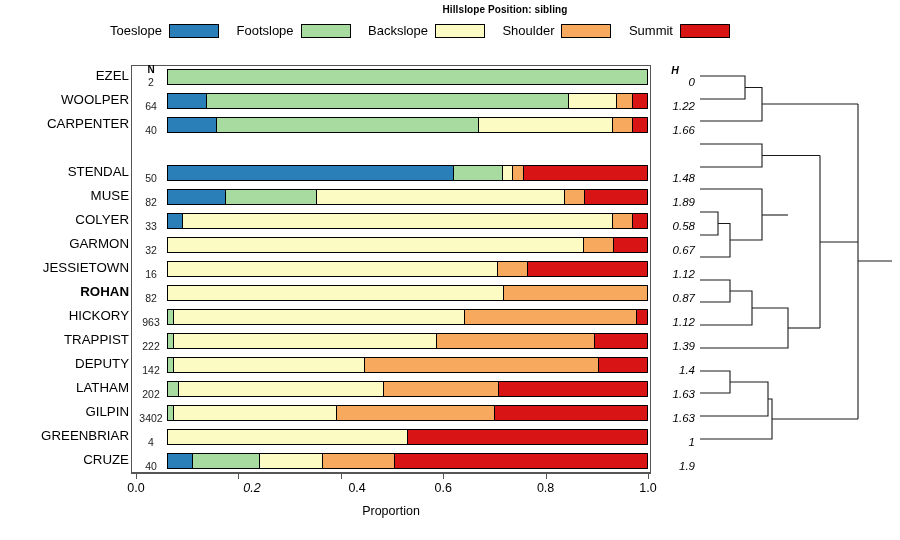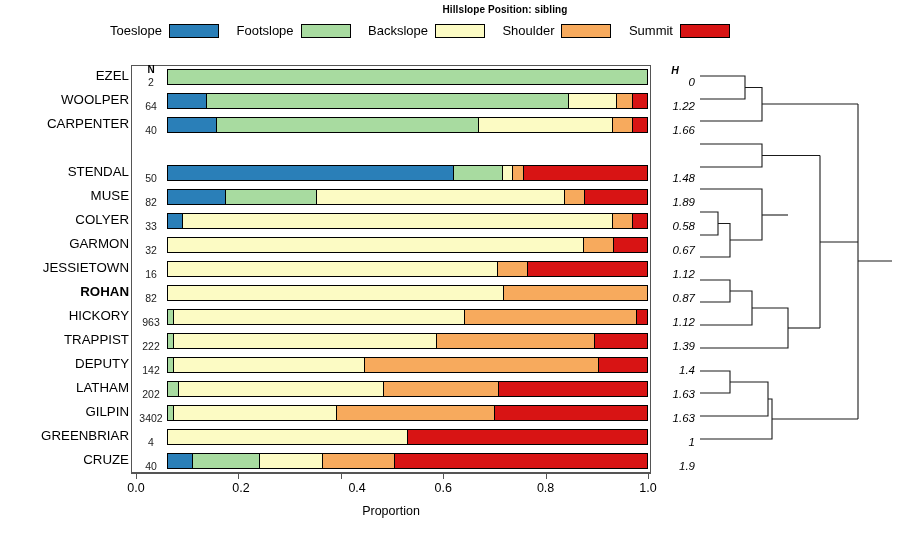--- a/index.html
+++ b/index.html
@@ -402,21 +402,21 @@
           <div class="seg" style="flex: 0.53 0 0px; background: rgb(216, 20, 20);"></div>
         </div>
       </div>
     </div>
 
   <div class="axis"></div>
   <div id="axis-ticks">
       <div class="tick" style="left: 136px;"></div>
       <div class="tick-label" style="left: 136px;">0.0</div>
       <div class="tick" style="left: 238.4px;"></div>
-      <div class="tick-label" style="left: 241px;">0.2</div>
+      <div class="tick-label" style="left: 252px; font-style: italic;">0.2</div>
       <div class="tick" style="left: 340.8px;"></div>
       <div class="tick-label" style="left: 340.8px; text-align: right;">0.4</div>
       <div class="tick" style="left: 443.2px;"></div>
       <div class="tick-label" style="left: 443.2px;">0.6</div>
       <div class="tick" style="left: 545.6px;"></div>
       <div class="tick-label" style="left: 545.6px;">0.8</div>
       <div class="tick" style="left: 648px;"></div>
       <div class="tick-label" style="left: 648px;">1.0</div>
     </div>
   <div class="axis-title">Proportion</div>

